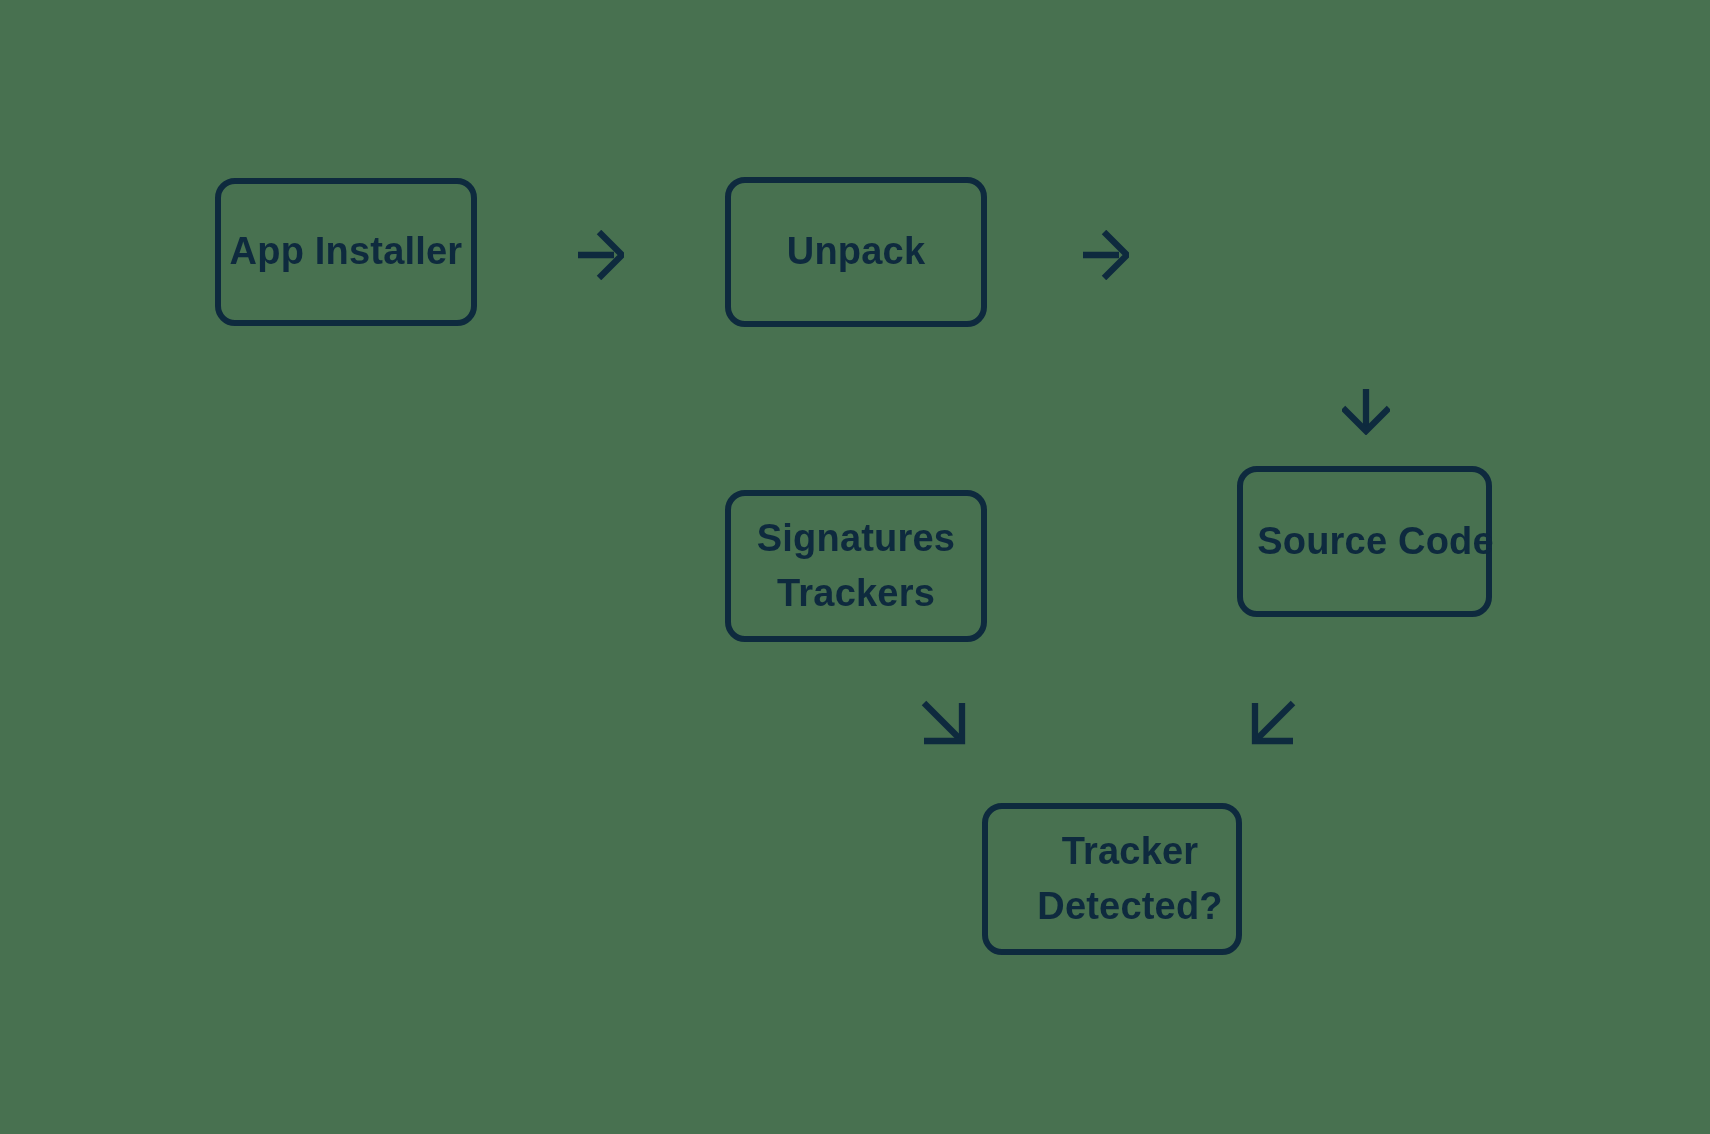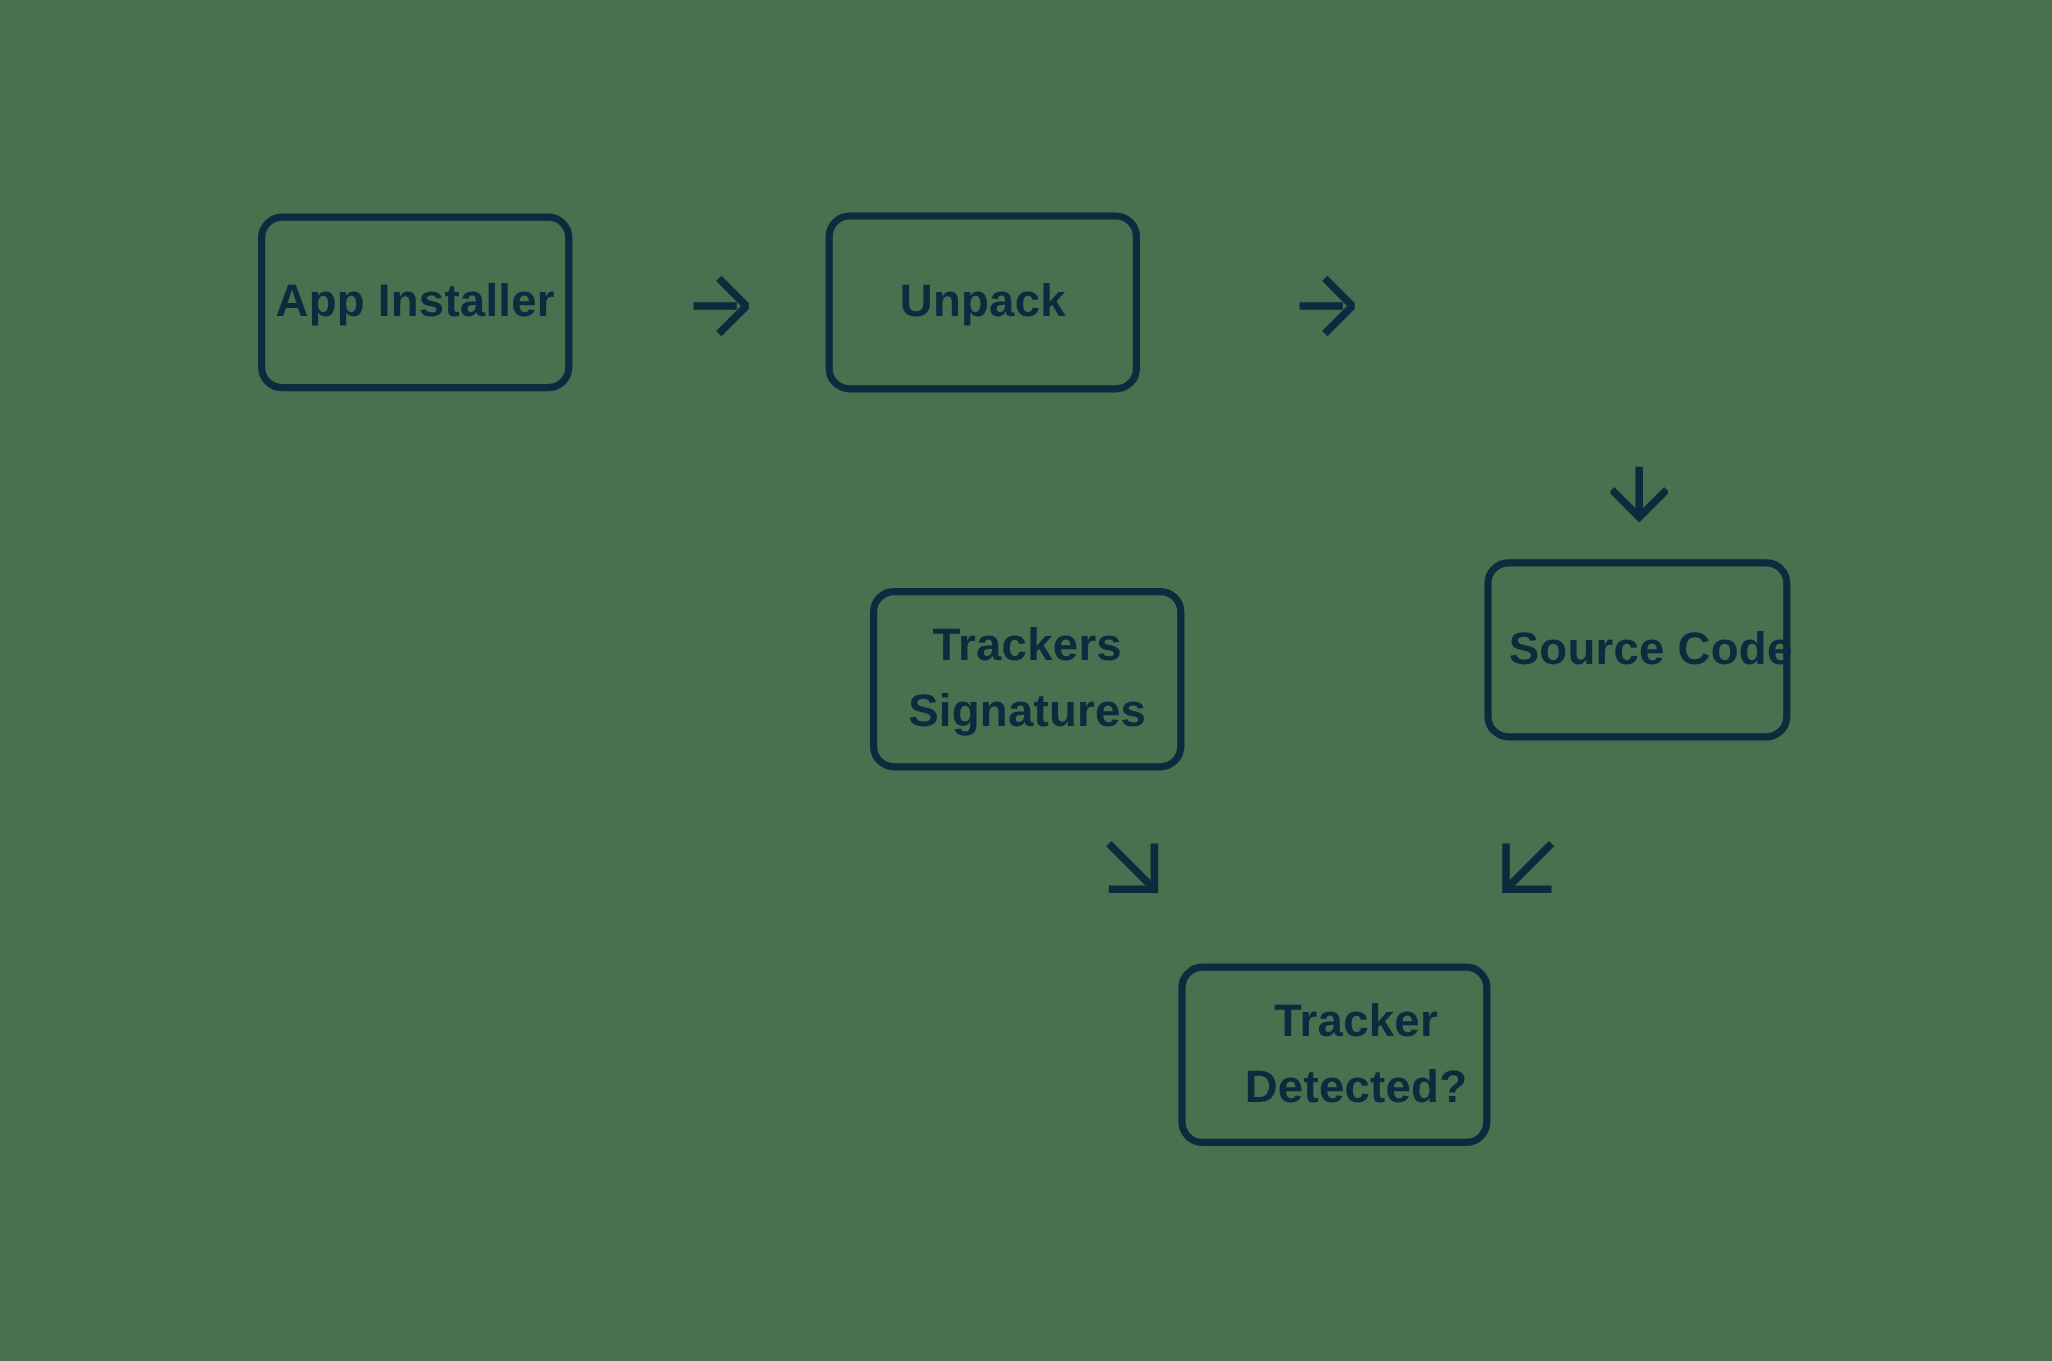--- a/index.html
+++ b/index.html
@@ -36,21 +36,21 @@
   .arrow svg{display:block;}
   .arrow path{
     stroke:var(--ink);
     stroke-width:6.3;
     fill:none;
     stroke-linecap:butt;
     stroke-linejoin:miter;
   }
   
   #node-app-installer      {left:215px;  top:178px; width:262px; height:148px;}
-  #node-unpack             {left:688px;  top:177px; width:262px; height:150px;}
+  #node-unpack             {left:725px;  top:177px; width:262px; height:150px;}
   #node-disassemble        {left:1236px; top:178px; width:253px; height:151px;}
   #node-trackers-signatures{left:725px;  top:490px; width:262px; height:152px;}
   #node-source-code        {left:1237px; top:466px; width:255px; height:151px;padding-left:22px;}
   #node-tracker-detected   {left:982px;  top:803px; width:260px; height:152px;padding-left:36px;}
   
   #edge-1{left:576px;  top:230px;}
   #edge-2{left:1081px; top:230px;}
   #edge-3{left:1342px; top:387px;}
   #edge-4{left:920px;  top:699px;}
   #edge-5{left:1251px; top:699px;}
@@ -84,22 +84,22 @@
 
 
   <div class="arrow" id="edge-3">
     <svg width="48" height="48" viewBox="0 0 48 48">
       <path d="M24 2 V40"></path>
       <path d="M1 21 L24 44 L47 21"></path>
     </svg>
   </div>
 
   <div class="node" id="node-trackers-signatures">
+    <span class="line">Signatures</span>
     <span class="line">Trackers</span>
-    <span class="line">Signatures</span>
   </div>
 
   <div class="node" id="node-source-code">
     <span class="line">Source Code</span>
   </div>
 
   <div class="arrow" id="edge-4">
     <svg width="46" height="46" viewBox="0 0 46 46">
       <path d="M4 4 L42 42"></path>
       <path d="M42 4 V42 H4"></path>

